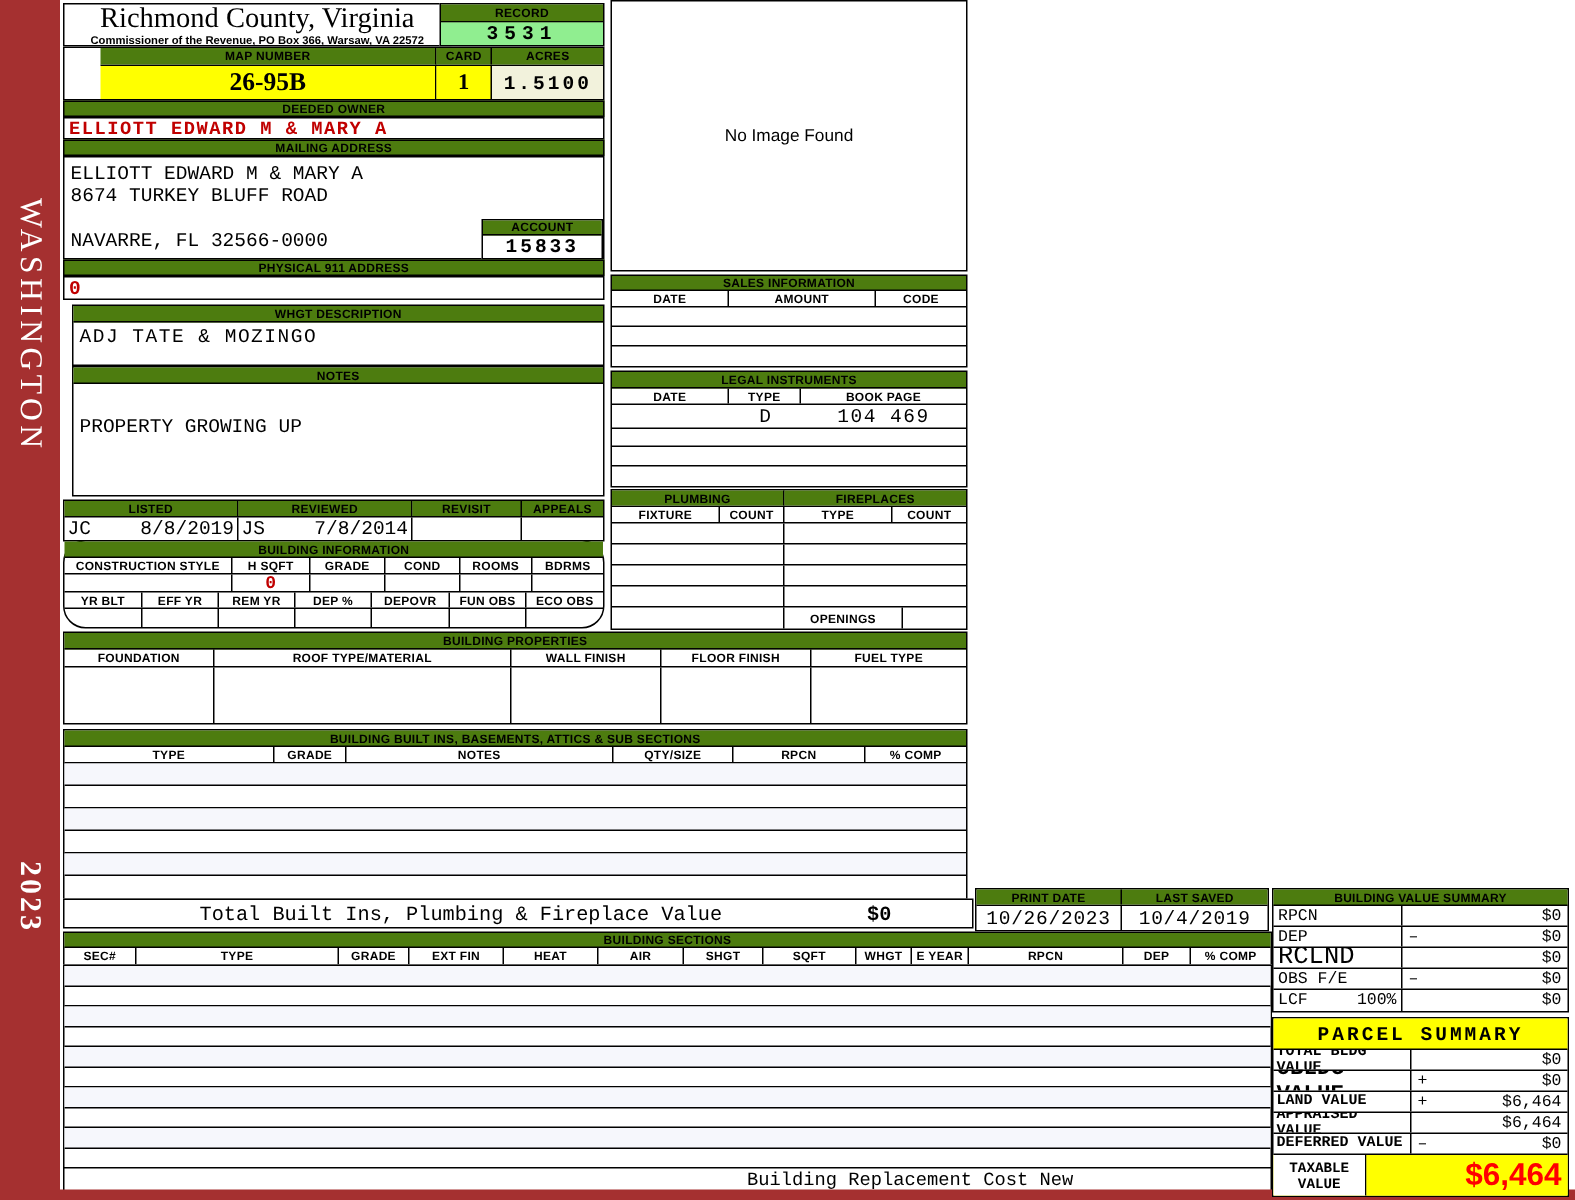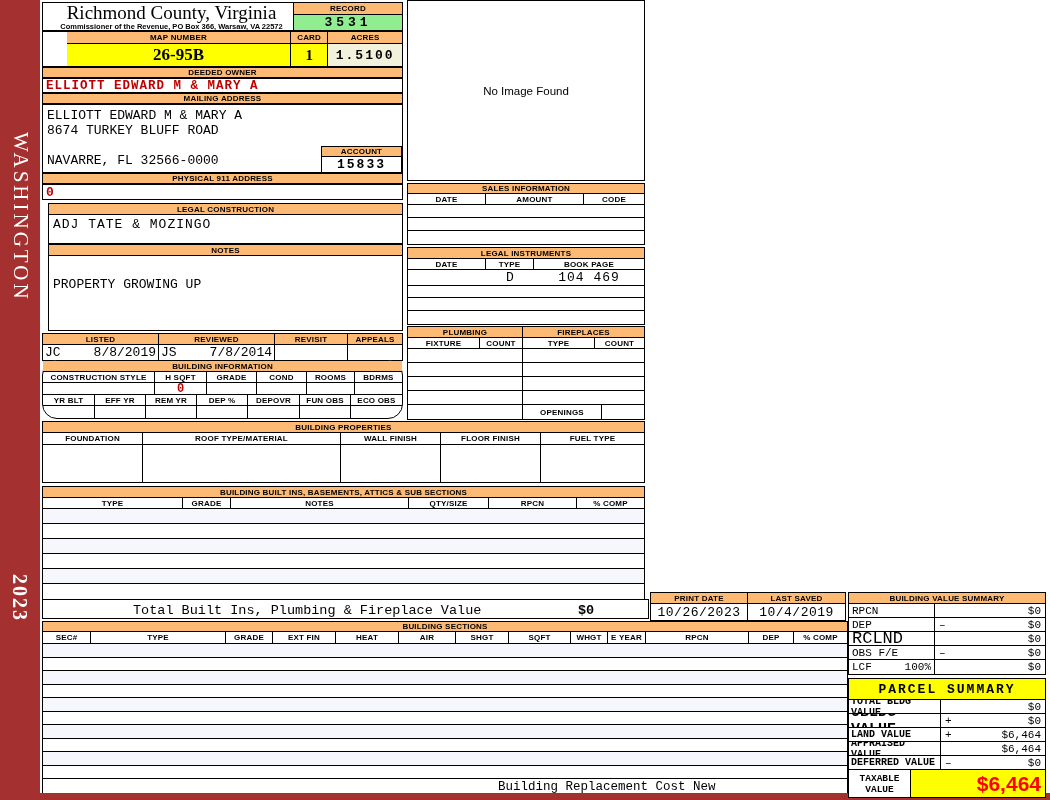--- a/index.html
+++ b/index.html
@@ -2,21 +2,21 @@
 <html><head>
 <meta charset="utf-8">
 <style>
   html,body{margin:0;padding:0;}
   .page{position:relative;width:1050px;height:800px;background:#fff;overflow:hidden;
         font-family:"Liberation Sans",sans-serif;}
   .abs{position:absolute;box-sizing:border-box;}
   .strip{background:#A53030;}
   .vtext{writing-mode:vertical-rl;color:#fff;font-family:"Liberation Serif",serif;}
   .bx{border:1px solid #000;background:#fff;}
-  .blue{background:#fdba74;}
+  .blue{background:#4d7c0f;}
   .hlbl{display:flex;align-items:center;justify-content:center;
         font:bold 8px "Liberation Sans",sans-serif;letter-spacing:.2px;color:#000;}
   .tbl{border:1px solid #000;background:#fff;box-sizing:border-box;display:flex;flex-direction:column;}
   .r{display:flex;border-bottom:1px solid #000;box-sizing:border-box;}
   .r:last-child{border-bottom:none;}
   .c{border-right:1px solid #000;box-sizing:border-box;display:flex;align-items:center;
      justify-content:center;overflow:hidden;}
   .c:last-child{border-right:none;}
   .mono{font-family:"Liberation Mono","DejaVu Sans Mono",monospace;}
   .v{font:13px "Liberation Mono",monospace;}
@@ -72,21 +72,21 @@
       <div class="r mono" style="flex:1;align-items:center;justify-content:center;font-size:13px;font-weight:bold;letter-spacing:2px;">15833</div>
     </div>
   </div>
 
   <div class="abs bx blue hlbl" style="left:42px;top:173px;width:361px;height:11px;">PHYSICAL 911 ADDRESS</div>
   <div class="abs bx" style="left:42px;top:184px;width:361px;height:16px;display:flex;align-items:center;">
     <span class="mono redtx" style="font-size:13px;padding-left:3px;">0</span>
   </div>
 
   <div class="abs tbl" style="left:48px;top:203px;width:355px;height:41px;">
-    <div class="r blue hlbl" style="height:11px;">LEGAL CONSTRUCTION</div>
+    <div class="r blue hlbl" style="height:11px;">WHGT DESCRIPTION</div>
     <div class="r" style="flex:1;">
       <span class="v" style="padding:2px 0 0 4px;letter-spacing:1px;">ADJ TATE &amp; MOZINGO</span>
     </div>
   </div>
 
   <div class="abs tbl" style="left:48px;top:244px;width:355px;height:87px;">
     <div class="r blue hlbl" style="height:11px;">NOTES</div>
     <div class="r" style="flex:1;display:block;padding:20px 0 0 4px;">
       <div class="v" style="line-height:18px;">PROPERTY GROWING UP</div>
     </div>

